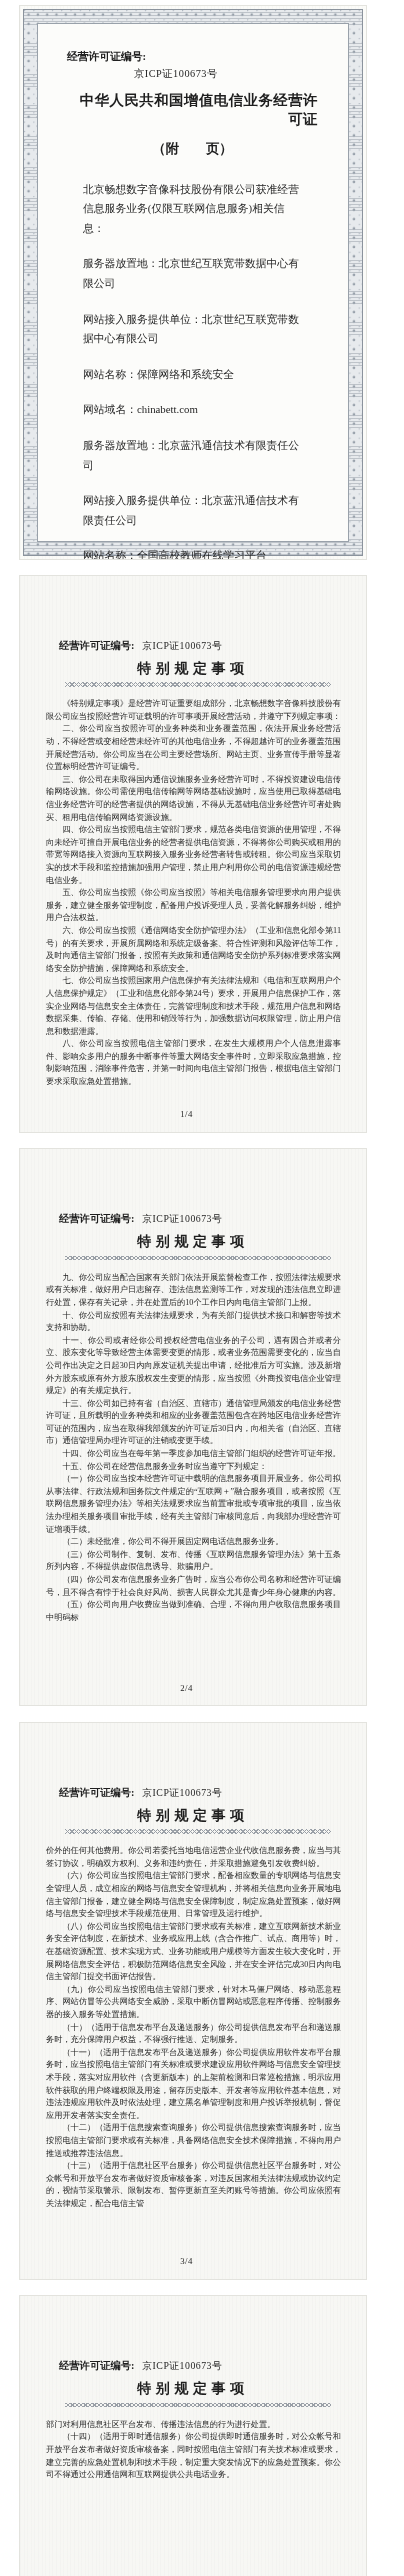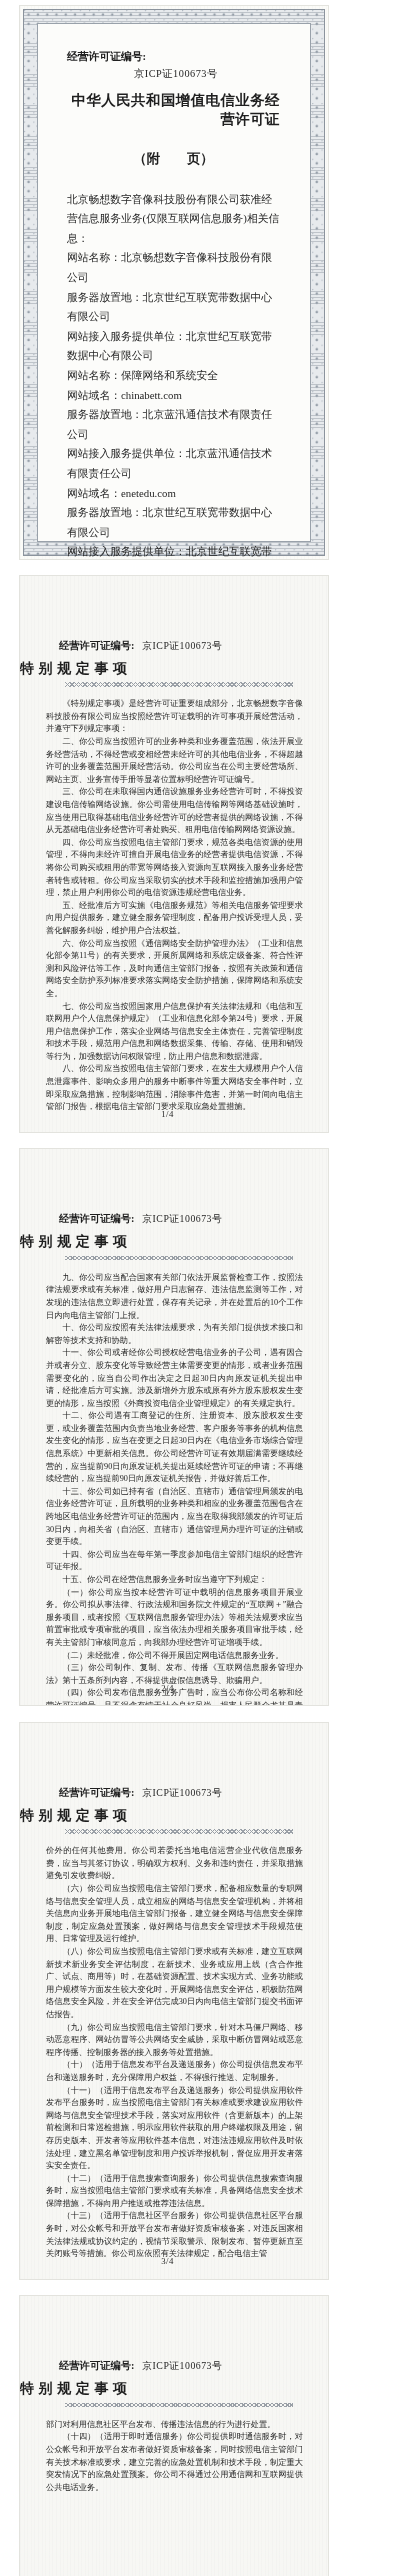--- a/index.html
+++ b/index.html
@@ -3,21 +3,21 @@
 <meta charset="utf-8">
 <style>
   html,body{margin:0;padding:0;}
   body{
     width:405px;
     background:#ffffff;
     font-family:"Liberation Serif","DejaVu Serif",serif;
     color:#1f1f1f;
   }
   .page{
-    width:310px;
+    width:348px;
     margin-left:19px;
     position:relative;
     box-sizing:border-box;
     background-color:#f7f7f4;
     border:0.5px solid #e3e3de;
     overflow:hidden;
     background-image:repeating-linear-gradient(90deg,rgba(110,110,120,.028) 0 1px,rgba(0,0,0,0) 1px 3.6px);
   }
   
   .cover{height:555px;margin-top:5.2px;margin-bottom:14.4px;background-color:#fbfbf8;}
@@ -34,29 +34,29 @@
   .cover-inner{
     position:absolute;inset:17px;
     background:#fcfcfa;
     border:0.5px solid #99a1aa;
     padding:26px 30px 0 29px;
     box-sizing:border-box;
   }
   .lic-label{font-weight:bold;font-size:10.8px;}
   .lic-number{font-size:10.3px;margin:2.6px 0 0 67px;letter-spacing:0.5px;}
   .cover-title{font-size:14.4px;font-weight:bold;text-align:right;letter-spacing:0.5px;margin:10.3px 0 0;}
-  .cover-subtitle{font-size:13.4px;font-weight:bold;text-align:center;margin:21px 0 0;}
+  .cover-subtitle{font-size:13.4px;font-weight:bold;text-align:center;margin:11px 0 0;}
   .cover-body{margin-top:21.6px;font-size:10.8px;line-height:19.6px;}
-  .cover-body p{margin:0;}
+  .cover-body p{margin:16px;}
   
   .terms{height:558px;margin-bottom:15.5px;}
   .terms-header{padding:63px 0 0 39px;font-size:10.3px;white-space:nowrap;}
   .terms-header .lbl{font-weight:bold;}
   .terms-header .num{margin-left:5.2px;font-size:9.8px;letter-spacing:0.5px;}
-  .terms-title{font-size:14px;font-weight:bold;letter-spacing:4.6px;margin:7.2px 0 4.6px;}
+  .terms-title{text-align:center;font-size:14px;font-weight:bold;letter-spacing:4.6px;margin:7.2px 0 4.6px;}
   .zigzag{
     height:4.6px;margin:0 35px 0 45px;
     background:
       repeating-linear-gradient(135deg,#9aa0a7 0 1px,rgba(0,0,0,0) 1px 3.1px),
       repeating-linear-gradient(45deg,#9aa0a7 0 1px,rgba(0,0,0,0) 1px 3.1px);
   }
   .terms-body{margin:11.3px 25px 0 26px;font-size:8.2px;line-height:12.6px;text-align:justify;}
   .terms-body p{margin:0;text-indent:2em;}
   .terms-body p.cont{text-indent:0;}
   .page-num{position:absolute;bottom:12.4px;left:0;right:13px;text-align:center;font-size:8.8px;letter-spacing:0.5px;}
@@ -66,66 +66,65 @@
 
 <div class="page cover">
   <div class="border-band"></div>
   <div class="cover-inner">
     <div class="lic-label">经营许可证编号:</div>
     <div class="lic-number">京ICP证100673号</div>
     <h1 class="cover-title">中华人民共和国增值电信业务经营许可证</h1>
     <div class="cover-subtitle">（附　　页）</div>
     <div class="cover-body">
       <p>北京畅想数字音像科技股份有限公司获准经营信息服务业务(仅限互联网信息服务)相关信息：</p>
-      <p>网站名称：北京畅想数字音像科技股份有限公司</p>
       <p>服务器放置地：北京世纪互联宽带数据中心有限公司</p>
       <p>网站接入服务提供单位：北京世纪互联宽带数据中心有限公司</p>
       <p>网站名称：保障网络和系统安全</p>
       <p>网站域名：chinabett.com</p>
       <p>服务器放置地：北京蓝汛通信技术有限责任公司</p>
       <p>网站接入服务提供单位：北京蓝汛通信技术有限责任公司</p>
+      <p>网站名称：全国高校教师在线学习平台</p>
       <p>网站域名：enetedu.com</p>
       <p>服务器放置地：北京世纪互联宽带数据中心有限公司</p>
       <p>网站接入服务提供单位：北京世纪互联宽带数据中心有限公司</p>
     </div>
   </div>
 </div>
 
 <div class="page terms">
   <div class="terms-header">
     <span class="lbl">经营许可证编号:</span>
     <span class="num">京ICP证100673号</span>
   </div>
   <h2 class="terms-title">特别规定事项</h2>
   <div class="zigzag"></div>
   <div class="terms-body">
     <p>《特别规定事项》是经营许可证重要组成部分，北京畅想数字音像科技股份有限公司应当按照经营许可证载明的许可事项开展经营活动，并遵守下列规定事项：</p>
     <p>二、你公司应当按照许可的业务种类和业务覆盖范围，依法开展业务经营活动，不得经营或变相经营未经许可的其他电信业务，不得超越许可的业务覆盖范围开展经营活动。你公司应当在公司主要经营场所、网站主页、业务宣传手册等显著位置标明经营许可证编号。</p>
     <p>三、你公司在未取得国内通信设施服务业务经营许可时，不得投资建设电信传输网络设施。你公司需使用电信传输网等网络基础设施时，应当使用已取得基础电信业务经营许可的经营者提供的网络设施，不得从无基础电信业务经营许可者处购买、租用电信传输网网络资源设施。</p>
     <p>四、你公司应当按照电信主管部门要求，规范各类电信资源的使用管理，不得向未经许可擅自开展电信业务的经营者提供电信资源，不得将你公司购买或租用的带宽等网络接入资源向互联网接入服务业务经营者转售或转租。你公司应当采取切实的技术手段和监控措施加强用户管理，禁止用户利用你公司的电信资源违规经营电信业务。</p>
-    <p>五、经批准后方可实施《电信服务规范》等相关电信服务管理要求向用户提供服务，建立健全服务管理制度，配备用户投诉受理人员，妥善化解服务纠纷，维护用户合法权益。</p>
+    <p>五、你公司应当按照《你公司应当按照》等相关电信服务管理要求向用户提供服务，建立健全服务管理制度，配备用户投诉受理人员，妥善化解服务纠纷，维护用户合法权益。</p>
     <p>六、你公司应当按照《通信网络安全防护管理办法》（工业和信息化部令第11号）的有关要求，开展所属网络和系统定级备案、符合性评测和风险评估等工作，及时向通信主管部门报备，按照有关政策和通信网络安全防护系列标准要求落实网络安全防护措施，保障网络和系统安全。</p>
     <p>七、你公司应当按照国家用户信息保护有关法律法规和《电信和互联网用户个人信息保护规定》（工业和信息化部令第24号）要求，开展用户信息保护工作，落实企业网络与信息安全主体责任，完善管理制度和技术手段，规范用户信息和网络数据采集、传输、存储、使用和销毁等行为，加强数据访问权限管理，防止用户信息和数据泄露。</p>
     <p>八、你公司应当按照电信主管部门要求，在发生大规模用户个人信息泄露事件、影响众多用户的服务中断事件等重大网络安全事件时，立即采取应急措施，控制影响范围，消除事件危害，并第一时间向电信主管部门报告，根据电信主管部门要求采取应急处置措施。</p>
   </div>
   <div class="page-num">1/4</div>
 </div>
 
 <div class="page terms">
   <div class="terms-header">
     <span class="lbl">经营许可证编号:</span>
     <span class="num">京ICP证100673号</span>
   </div>
   <h2 class="terms-title">特别规定事项</h2>
   <div class="zigzag"></div>
   <div class="terms-body">
     <p>九、你公司应当配合国家有关部门依法开展监督检查工作，按照法律法规要求或有关标准，做好用户日志留存、违法信息监测等工作，对发现的违法信息立即进行处置，保存有关记录，并在处置后的10个工作日内向电信主管部门上报。</p>
     <p>十、你公司应按照有关法律法规要求，为有关部门提供技术接口和解密等技术支持和协助。</p>
     <p>十一、你公司或者经你公司授权经营电信业务的子公司，遇有因合并或者分立、股东变化等导致经营主体需要变更的情形，或者业务范围需要变化的，应当自公司作出决定之日起30日内向原发证机关提出申请，经批准后方可实施。涉及新增外方股东或原有外方股东股权发生变更的情形，应当按照《外商投资电信企业管理规定》的有关规定执行。</p>
-    <p>十二、你公司遇有工商登记的住所、注册资本、股东股权发生变更，或业务覆盖范围内负责当地业务经营、客户服务等事务的机构信息发生变化的情形，应当在变更之日起30日内在《电信业务市场综合管理信息系统》中更新相关信息。你公司经营许可证有效期届满需要继续经营的，应当提前90日向原发证机关提出延续经营许可证的申请；不再继续经营的，应当提前90日向原发证机关报告，并做好善后工作。</p>
     <p>十三、你公司如已持有省（自治区、直辖市）通信管理局颁发的电信业务经营许可证，且所载明的业务种类和相应的业务覆盖范围包含在跨地区电信业务经营许可证的范围内，应当在取得我部颁发的许可证后30日内，向相关省（自治区、直辖市）通信管理局办理许可证的注销或变更手续。</p>
     <p>十四、你公司应当在每年第一季度参加电信主管部门组织的经营许可证年报。</p>
     <p>十五、你公司在经营信息服务业务时应当遵守下列规定：</p>
     <p>（一）你公司应当按本经营许可证中载明的信息服务项目开展业务。你公司拟从事法律、行政法规和国务院文件规定的“互联网＋”融合服务项目，或者按照《互联网信息服务管理办法》等相关法规要求应当前置审批或专项审批的项目，应当依法办理相关服务项目审批手续，经有关主管部门审核同意后，向我部办理经营许可证增项手续。</p>
     <p>（二）未经批准，你公司不得开展固定网电话信息服务业务。</p>
     <p>（三）你公司制作、复制、发布、传播《互联网信息服务管理办法》第十五条所列内容，不得提供虚假信息诱导、欺骗用户。</p>
     <p>（四）你公司发布信息服务业务广告时，应当公布你公司名称和经营许可证编号，且不得含有悖于社会良好风尚、损害人民群众尤其是青少年身心健康的内容。</p>
     <p>（五）你公司向用户收费应当做到准确、合理，不得向用户收取信息服务项目中明码标</p>
   </div>
   <div class="page-num">2/4</div>

